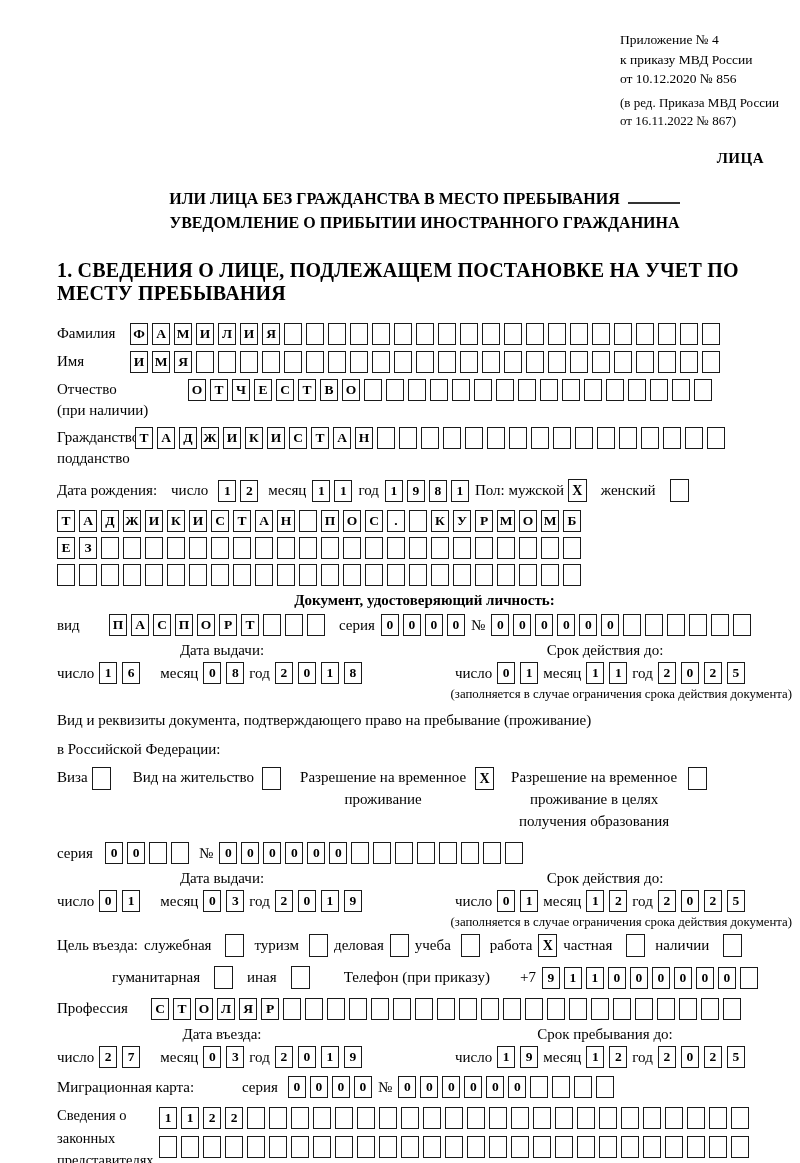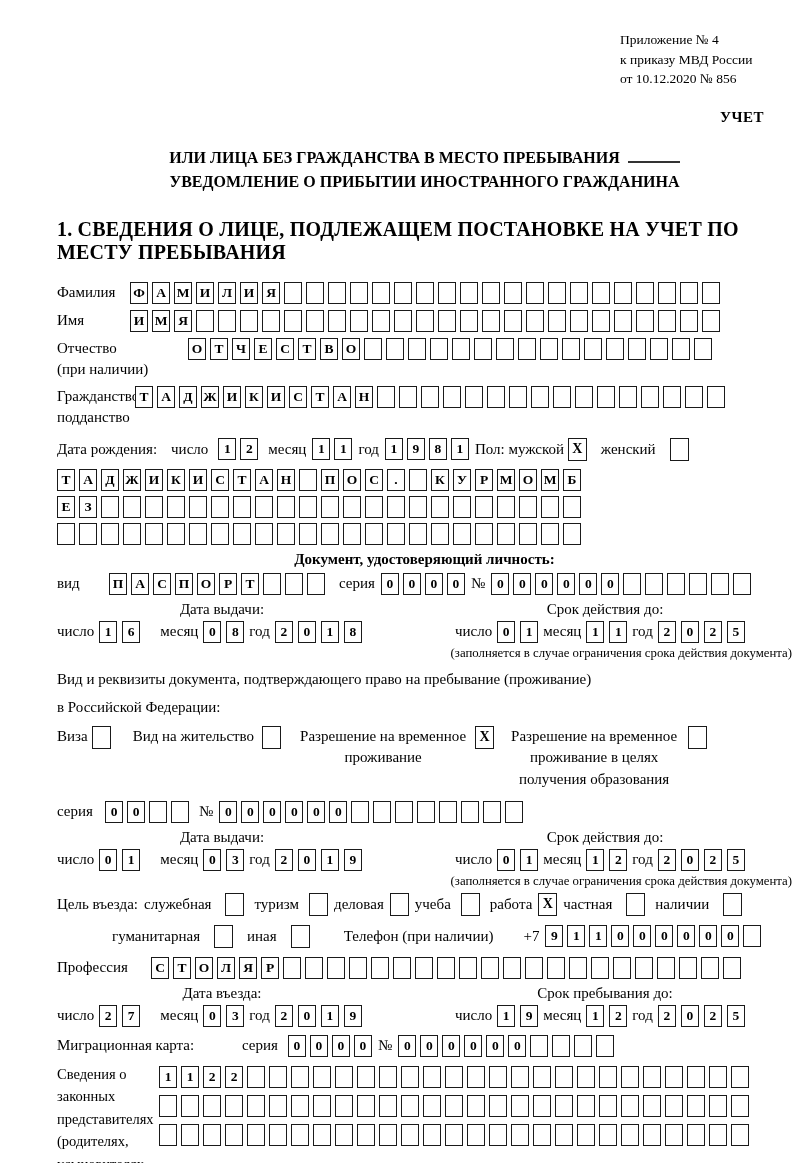--- a/index.html
+++ b/index.html
@@ -54,21 +54,23 @@
   .gap6{width:6px;flex:none;} .gap10{width:10px;flex:none;} .gap14{width:14px;flex:none;}
 </style>
 </head>
 <body>
 
 <div class="page">
 
   <div class="hdr preline">Приложение № 4
 к приказу МВД России
 от 10.12.2020 № 856</div>
-  <div class="forma">УЧЕТ</div>
+  <div class="hdr-rev preline">(в ред. Приказа МВД России
+от 16.11.2022 № 867)</div>
+  <div class="forma">ЛИЦА</div>
 
   <div class="title">
     <div><span>ИЛИ ЛИЦА БЕЗ ГРАЖДАНСТВА В МЕСТО ПРЕБЫВАНИЯ</span><span class="uline"></span></div>
     <div>УВЕДОМЛЕНИЕ О ПРИБЫТИИ ИНОСТРАННОГО ГРАЖДАНИНА</div>
   </div>
 
   <div class="sec1">1. СВЕДЕНИЯ О ЛИЦЕ, ПОДЛЕЖАЩЕМ ПОСТАНОВКЕ НА УЧЕТ ПО МЕСТУ ПРЕБЫВАНИЯ</div>
 
   <div class="frm">
 
@@ -545,21 +547,21 @@
       </div>
       <div class="row" style="align-items:center;margin-left:55px;margin-bottom:9px">
         <span>гуманитарная</span>
           <span class="gap14"></span>
         <span class="cbox"></span>
           <span class="gap14"></span>
         <span>иная</span>
           <span class="gap14"></span>
         <span class="cbox"></span>
         <span style="width:34px"></span>
-        <span>Телефон (при наличии)</span>
+        <span>Телефон (при приказу)</span>
         <span style="width:30px"></span>
         <span>+7</span>
           <span class="gap6"></span>
         <span class="cells">
             <span class="cell">9</span>
             <span class="cell">1</span>
             <span class="cell">1</span>
             <span class="cell">0</span>
             <span class="cell">0</span>
             <span class="cell">0</span>

